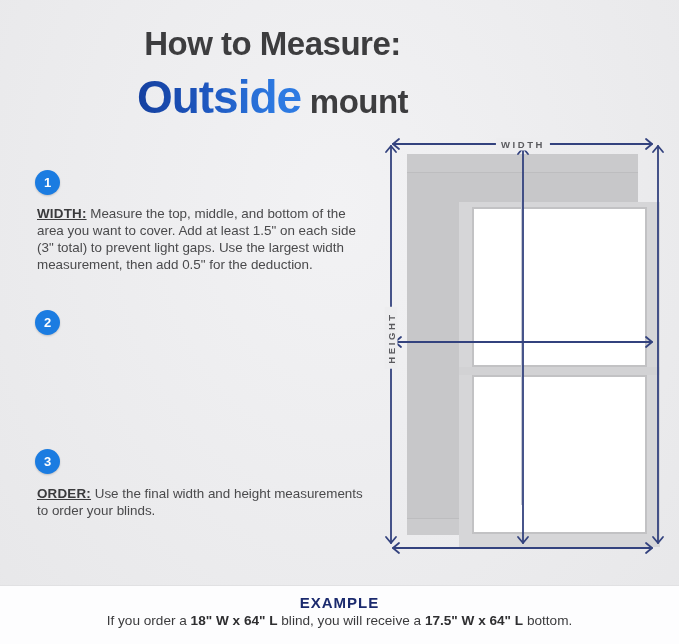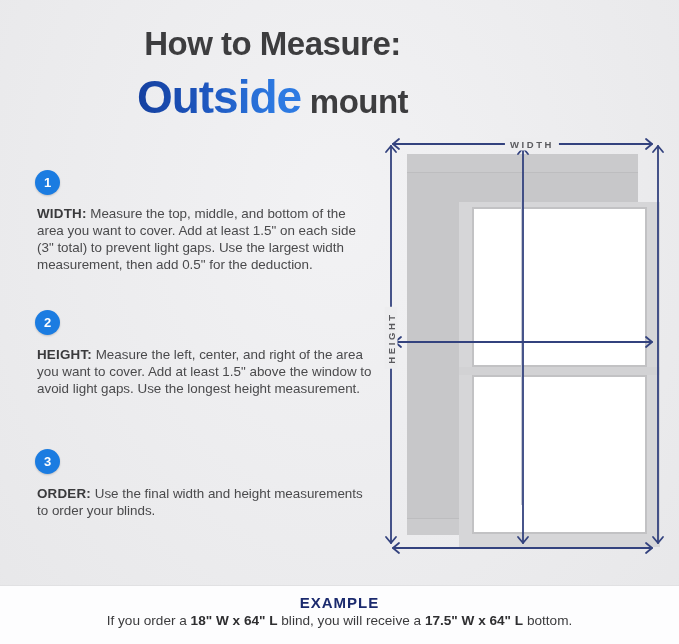--- a/index.html
+++ b/index.html
@@ -29,21 +29,21 @@
     position:absolute;left:35px;width:25px;height:25px;border-radius:50%;
     background:#1b7ce1;color:#ffffff;font-size:13px;font-weight:700;
     text-align:center;line-height:25px;box-shadow:0 1px 2px rgba(0,0,0,.18);
   }
   .c1{top:170px}.c2{top:310px}.c3{top:449px}
   .step-text{
     position:absolute;left:37px;width:336px;margin:0;
     font-size:13.4px;line-height:17px;color:#4a4a4c;
   }
   .p1{top:205px}.p2{top:346px}.p3{top:485px}
-  .step-text b{color:#3a3a3c;font-weight:700;letter-spacing:.2px;}
+  .step-text b{color:#3a3a3c;font-weight:700;letter-spacing:.2px;text-decoration:underline;}
 
   
   .diagram{position:absolute;left:370px;top:125px;width:300px;height:440px;}
   .win-casing{
     position:absolute;left:37px;top:29px;width:231px;height:381px;
     background:#c7c7c9;
   }
   .band-top{position:absolute;left:0;top:0;right:0;height:19px;background:#cacacc;border-bottom:1px solid #bdbdbf;box-sizing:border-box;}
   .band-bottom{position:absolute;left:0;bottom:0;right:0;height:17px;background:#cbcbcd;border-top:1px solid #bdbdbf;box-sizing:border-box;}
   .win-sash{
@@ -58,21 +58,21 @@
   .pane-bottom{top:173px;height:159px;}
   .rail-mid{position:absolute;left:0;right:0;top:165px;height:8px;background:#d2d2d4;}
   .mullion{position:absolute;left:151px;top:53px;width:1px;height:327px;background:#c6cad4;}
   .measure{position:absolute;left:0;top:0;width:300px;height:440px;}
   .measure polyline,.measure line{stroke:#33427e;stroke-width:1.8;fill:none;stroke-linecap:round;stroke-linejoin:round;}
   .dim-label{
     position:absolute;background:#ededef;color:#5a5a5e;
     font-size:9.5px;font-weight:700;letter-spacing:2.6px;
     padding:1px 5px;white-space:nowrap;
   }
-  .lbl-width{left:153px;top:19px;transform:translate(-50%,-50%);margin-left:9px;}
+  .lbl-width{left:153px;top:19px;transform:translate(-50%,-50%);}
   .lbl-height{left:21px;top:213px;transform:translate(-50%,-50%) rotate(-90deg);}
 
   
   .footer{
     position:absolute;left:0;top:585px;width:679px;height:59px;
     background:#fdfdfe;border-top:1px solid #e1e1e3;box-sizing:border-box;
     text-align:center;
   }
   .ex-h{margin-top:8px;font-size:15px;font-weight:800;letter-spacing:1px;color:#1b2a6e;}
   .ex-s{margin:2px 0 0 0;font-size:13.6px;color:#3b3b3d;}
@@ -87,21 +87,20 @@
     <div class="t1">How to Measure:</div>
     <div class="t2">
       <span class="hl">Outside</span><span class="rest"> mount</span>
     </div>
   </header>
 
   <div class="step-circle c1">1</div>
   <p class="step-text p1"><b>WIDTH:</b><span> Measure the top, middle, and bottom of the area you want to cover. Add at least 1.5" on each side (3" total) to prevent light gaps. Use the largest width measurement, then add 0.5" for the deduction.</span></p>
 
   <div class="step-circle c2">2</div>
-  <p class="step-text p2"><b>HEIGHT:</b><span> Measure the left, center, and right of the area you want to cover. Add at least 1.5" above the window to avoid light gaps. Use the longest height measurement.</span></p>
 
   <div class="step-circle c3">3</div>
   <p class="step-text p3"><b>ORDER:</b><span> Use the final width and height measurements to order your blinds.</span></p>
 
   <div class="diagram">
 
     <div class="win-casing">
       <div class="band-top"></div>
       <div class="band-bottom"></div>
       <div class="win-sash">

